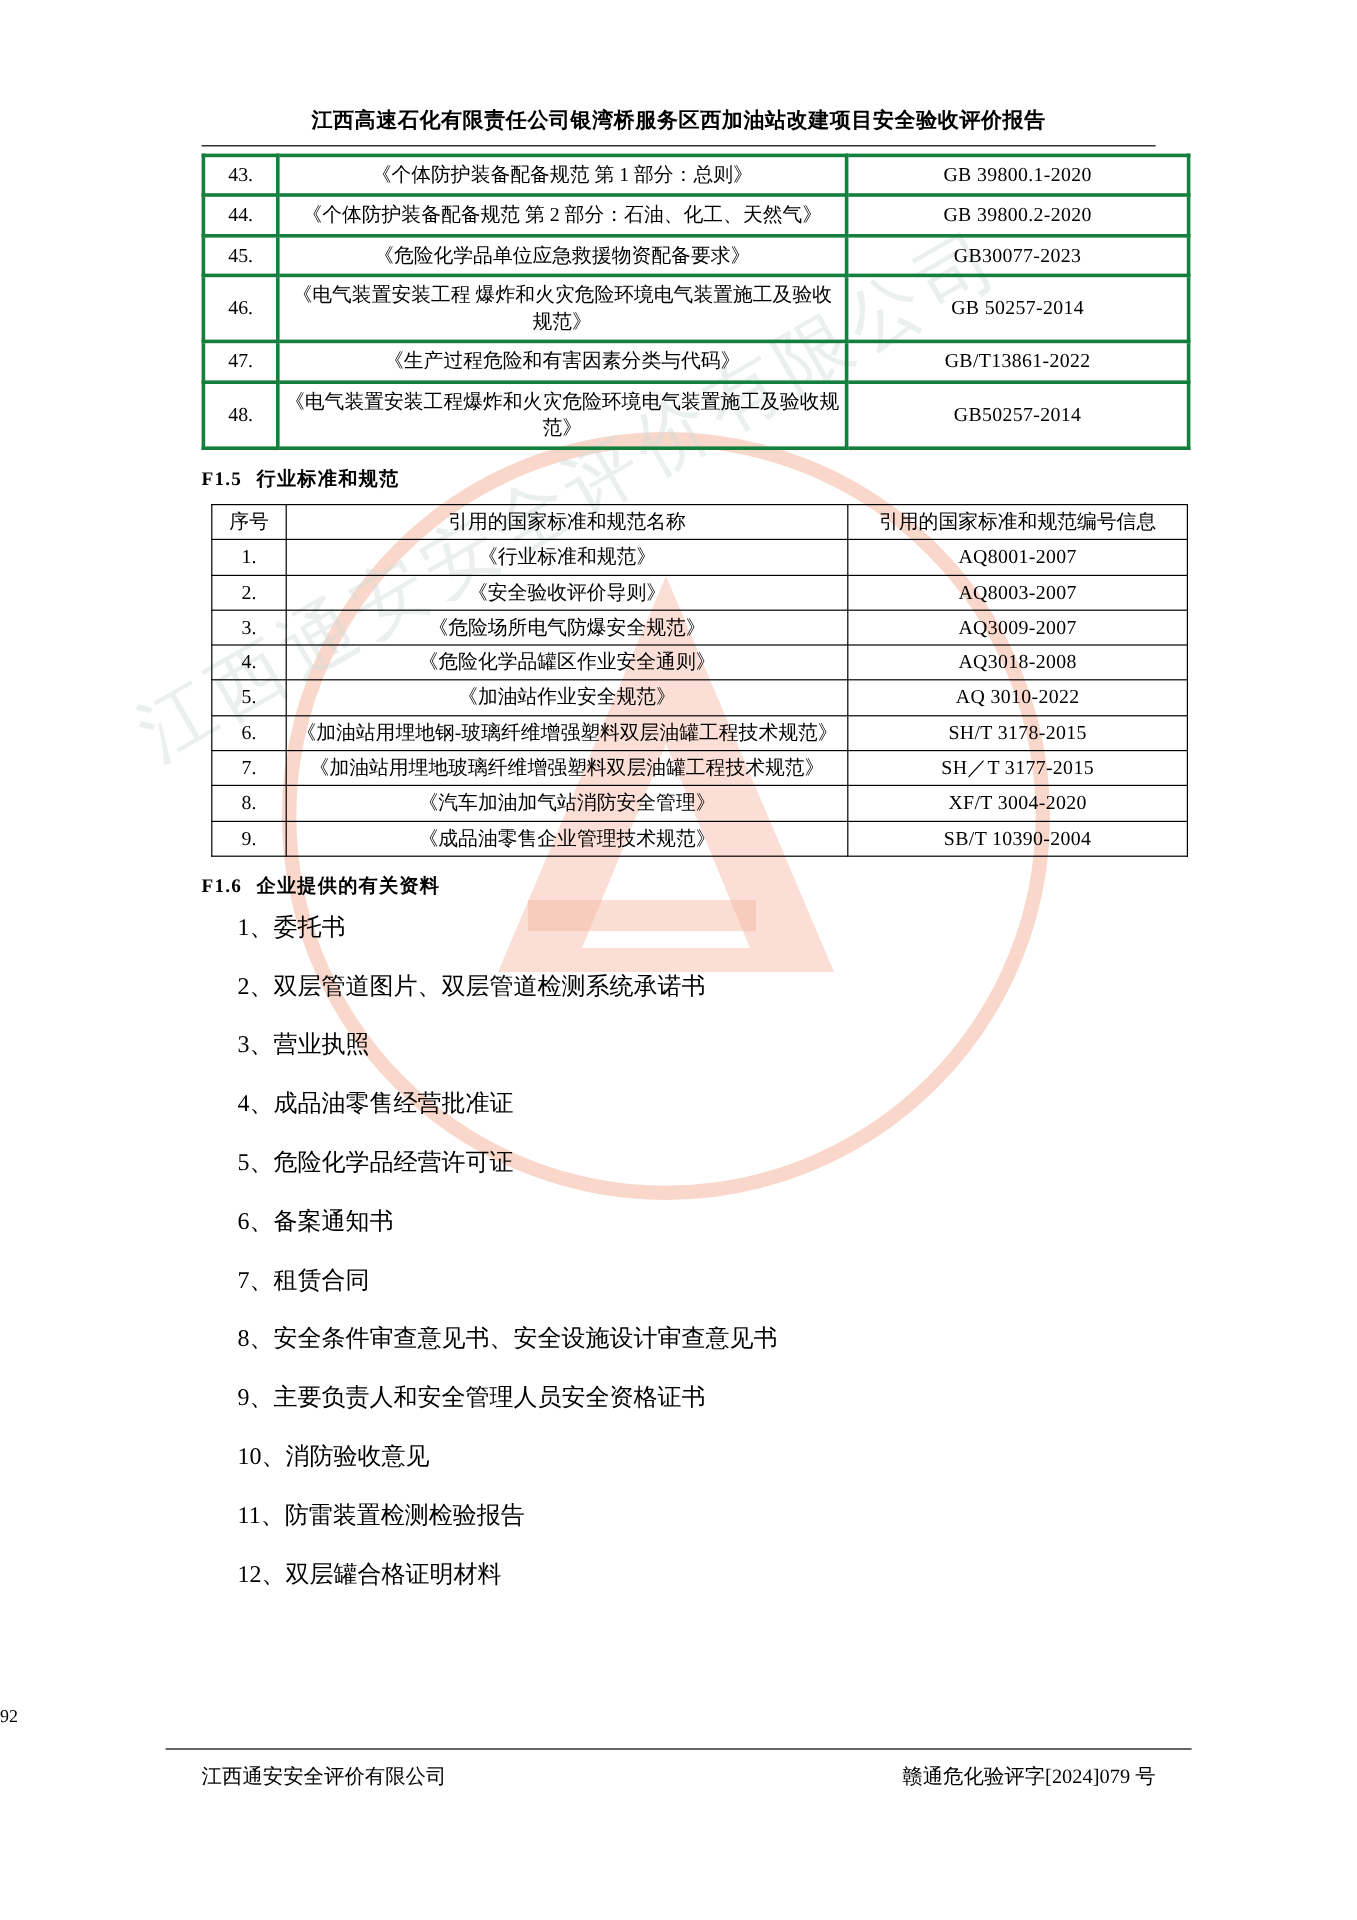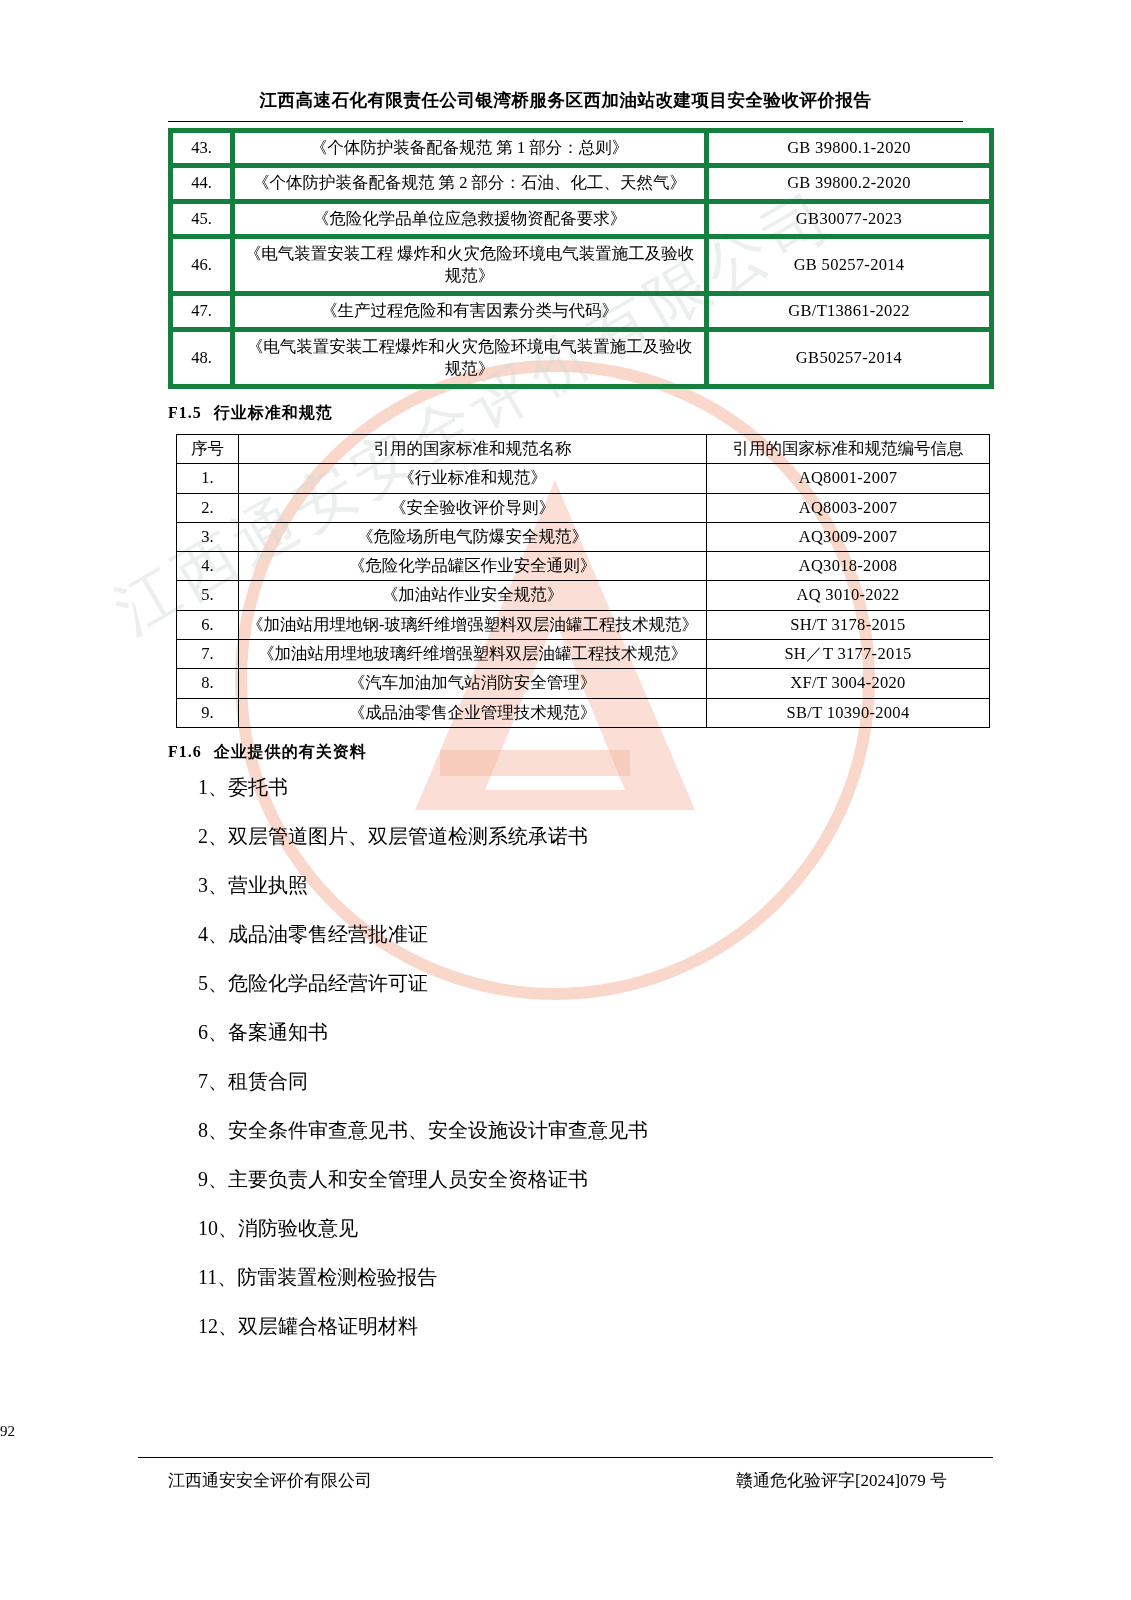--- a/index.html
+++ b/index.html
@@ -134,42 +134,42 @@
   }
   .footer-left {
     position: absolute;
     left: 168px;
     bottom: 108px;
     font-size: 17px;
     z-index: 3;
   }
   .footer-right {
     position: absolute;
-    right: 184px;
+    right: 168px;
     bottom: 108px;
     font-size: 17px;
     z-index: 3;
   }
 
   
   .content {
     position: absolute;
     left: 168px;
     right: 138px;
     top: 128px;
     z-index: 2;
   }
 
   table.doc-table {
     border-collapse: collapse;
     width: 821px;
     table-layout: fixed;
   }
   table.doc-table td, table.doc-table th {
-    border: 5px solid #15803d;
+    border: 3px solid #15803d;
     font-size: 16.5px;
     font-weight: normal;
     padding: 4px 4px;
     line-height: 1.35;
     text-align: center;
     vertical-align: middle;
   }
   .col-idx { width: 62px; }
   .col-name { width: 474px; }
   .col-code { width: 285px; }

